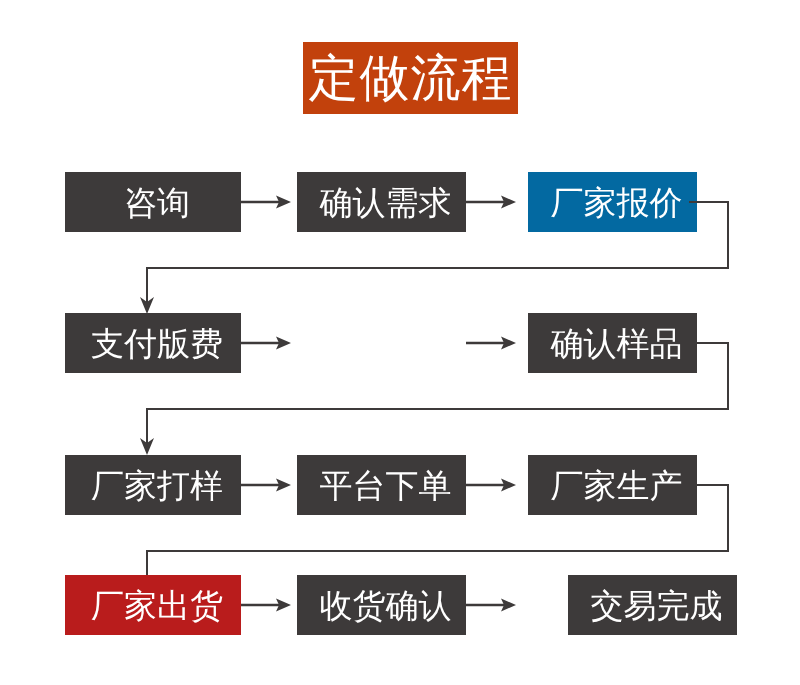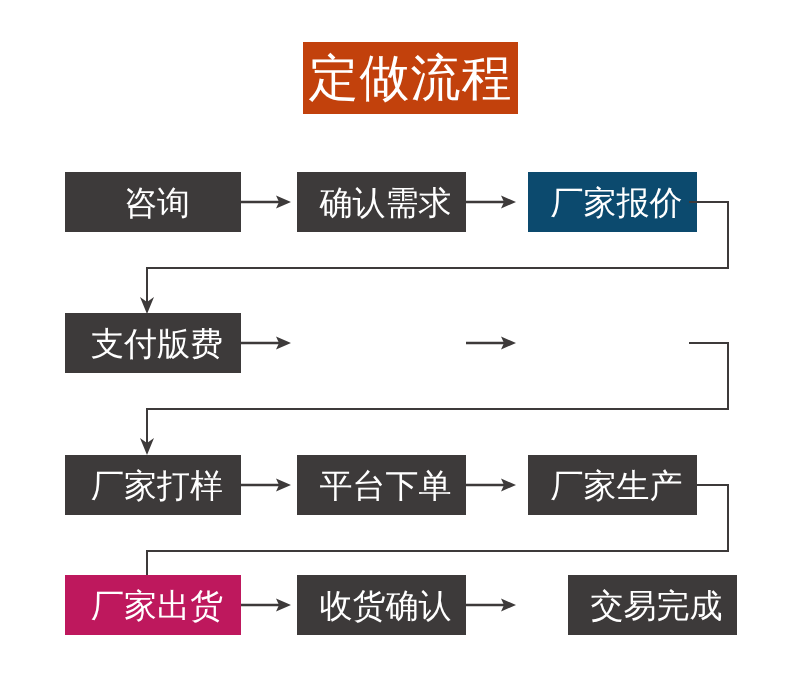--- a/index.html
+++ b/index.html
@@ -93,21 +93,21 @@
 
   <div class="step" style="left: 297px; top: 172px; width: 161px; background: rgb(61, 58, 58);">
     <span class="step-text">确认需求</span>
   </div>
 
   <svg class="h-arrow" style="left:466px; top:191px; width:50px; height:22px;" viewBox="0 0 50 22">
     <line x1="0" y1="11" x2="40" y2="11" stroke="#3d3a3a" stroke-width="2.5"></line>
     <polygon points="50,11 35,4.5 38,11 35,17.5" fill="#3d3a3a"></polygon>
   </svg>
 
-  <div class="step" style="left: 528px; top: 172px; width: 161px; background: #0c4a6e;">
+  <div class="step" style="left: 528px; top: 172px; width: 161px; background: #0369a1;">
     <span class="step-text">厂家报价</span>
   </div>
 
   <svg class="connector" style="left:680px; top:195px; width:60px; height:120px;" viewBox="0 0 60 120" overflow="visible">
     <path d="M 9 7 L 48 7 L 48 73 L -533 73 L -533 107" fill="none" stroke="#3d3a3a" stroke-width="2"></path>
     <polygon points="-533,119 -540,102 -533,107 -526,102" fill="#3d3a3a"></polygon>
   </svg>
 
   <div class="step" style="left: 65px; top: 313px; width: 168px; background: rgb(61, 58, 58);">
     <span class="step-text">支付版费</span>
@@ -117,20 +117,23 @@
     <line x1="0" y1="11" x2="40" y2="11" stroke="#3d3a3a" stroke-width="2.5"></line>
     <polygon points="50,11 35,4.5 38,11 35,17.5" fill="#3d3a3a"></polygon>
   </svg>
 
 
   <svg class="h-arrow" style="left:466px; top:332px; width:50px; height:22px;" viewBox="0 0 50 22">
     <line x1="0" y1="11" x2="40" y2="11" stroke="#3d3a3a" stroke-width="2.5"></line>
     <polygon points="50,11 35,4.5 38,11 35,17.5" fill="#3d3a3a"></polygon>
   </svg>
 
+  <div class="step" style="left: 528px; top: 313px; width: 161px; background: rgb(61, 58, 58);">
+    <span class="step-text">确认样品</span>
+  </div>
 
   <svg class="connector" style="left:680px; top:336px; width:60px; height:120px;" viewBox="0 0 60 120" overflow="visible">
     <path d="M 9 7 L 48 7 L 48 73 L -533 73 L -533 107" fill="none" stroke="#3d3a3a" stroke-width="2"></path>
     <polygon points="-533,119 -540,102 -533,107 -526,102" fill="#3d3a3a"></polygon>
   </svg>
 
   <div class="step" style="left: 65px; top: 455px; width: 168px; background: rgb(61, 58, 58);">
     <span class="step-text">厂家打样</span>
   </div>
 
@@ -150,21 +153,21 @@
 
   <div class="step" style="left: 528px; top: 455px; width: 161px; background: rgb(61, 58, 58);">
     <span class="step-text">厂家生产</span>
   </div>
 
   <svg class="connector" style="left:680px; top:478px; width:60px; height:120px;" viewBox="0 0 60 120" overflow="visible">
     <path d="M 9 7 L 48 7 L 48 73 L -533 73 L -533 107" fill="none" stroke="#3d3a3a" stroke-width="2"></path>
     <polygon points="-533,119 -540,102 -533,107 -526,102" fill="#3d3a3a"></polygon>
   </svg>
 
-  <div class="step" style="left: 65px; top: 575px; width: 168px; background: #be185d;">
+  <div class="step" style="left: 65px; top: 575px; width: 168px; background: #b91c1c;">
     <span class="step-text">厂家出货</span>
   </div>
 
   <svg class="h-arrow" style="left:241px; top:594px; width:50px; height:22px;" viewBox="0 0 50 22">
     <line x1="0" y1="11" x2="40" y2="11" stroke="#3d3a3a" stroke-width="2.5"></line>
     <polygon points="50,11 35,4.5 38,11 35,17.5" fill="#3d3a3a"></polygon>
   </svg>
 
   <div class="step" style="left: 297px; top: 575px; width: 161px; background: rgb(61, 58, 58);">
     <span class="step-text">收货确认</span>

